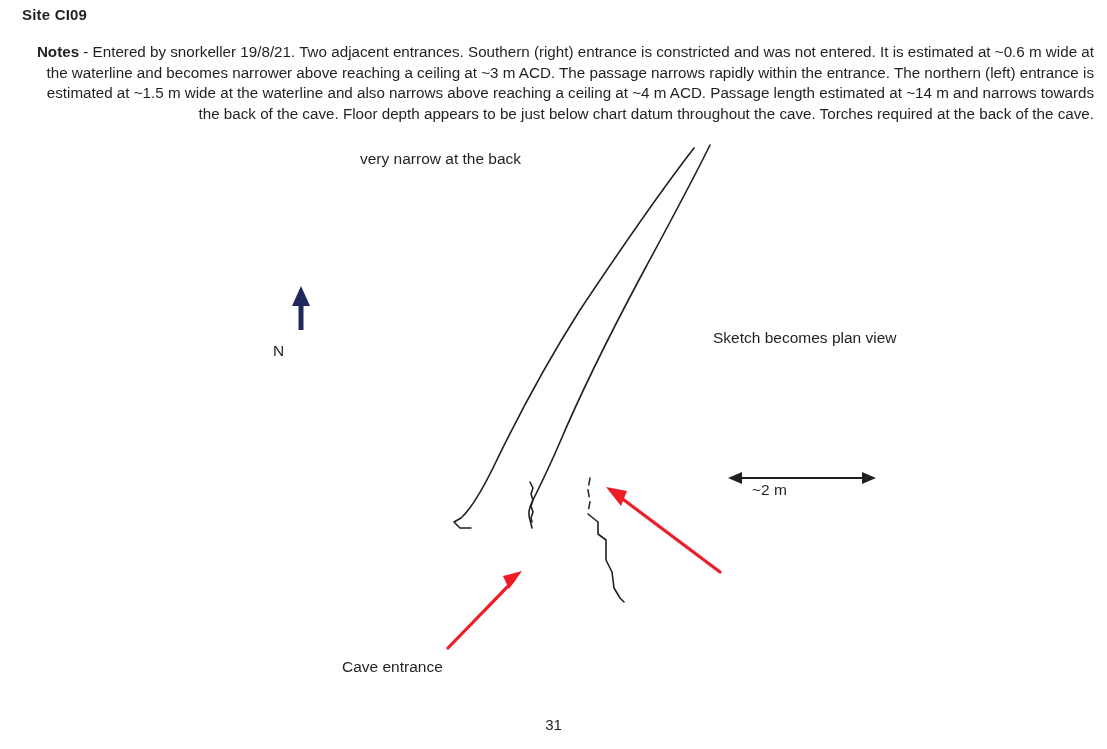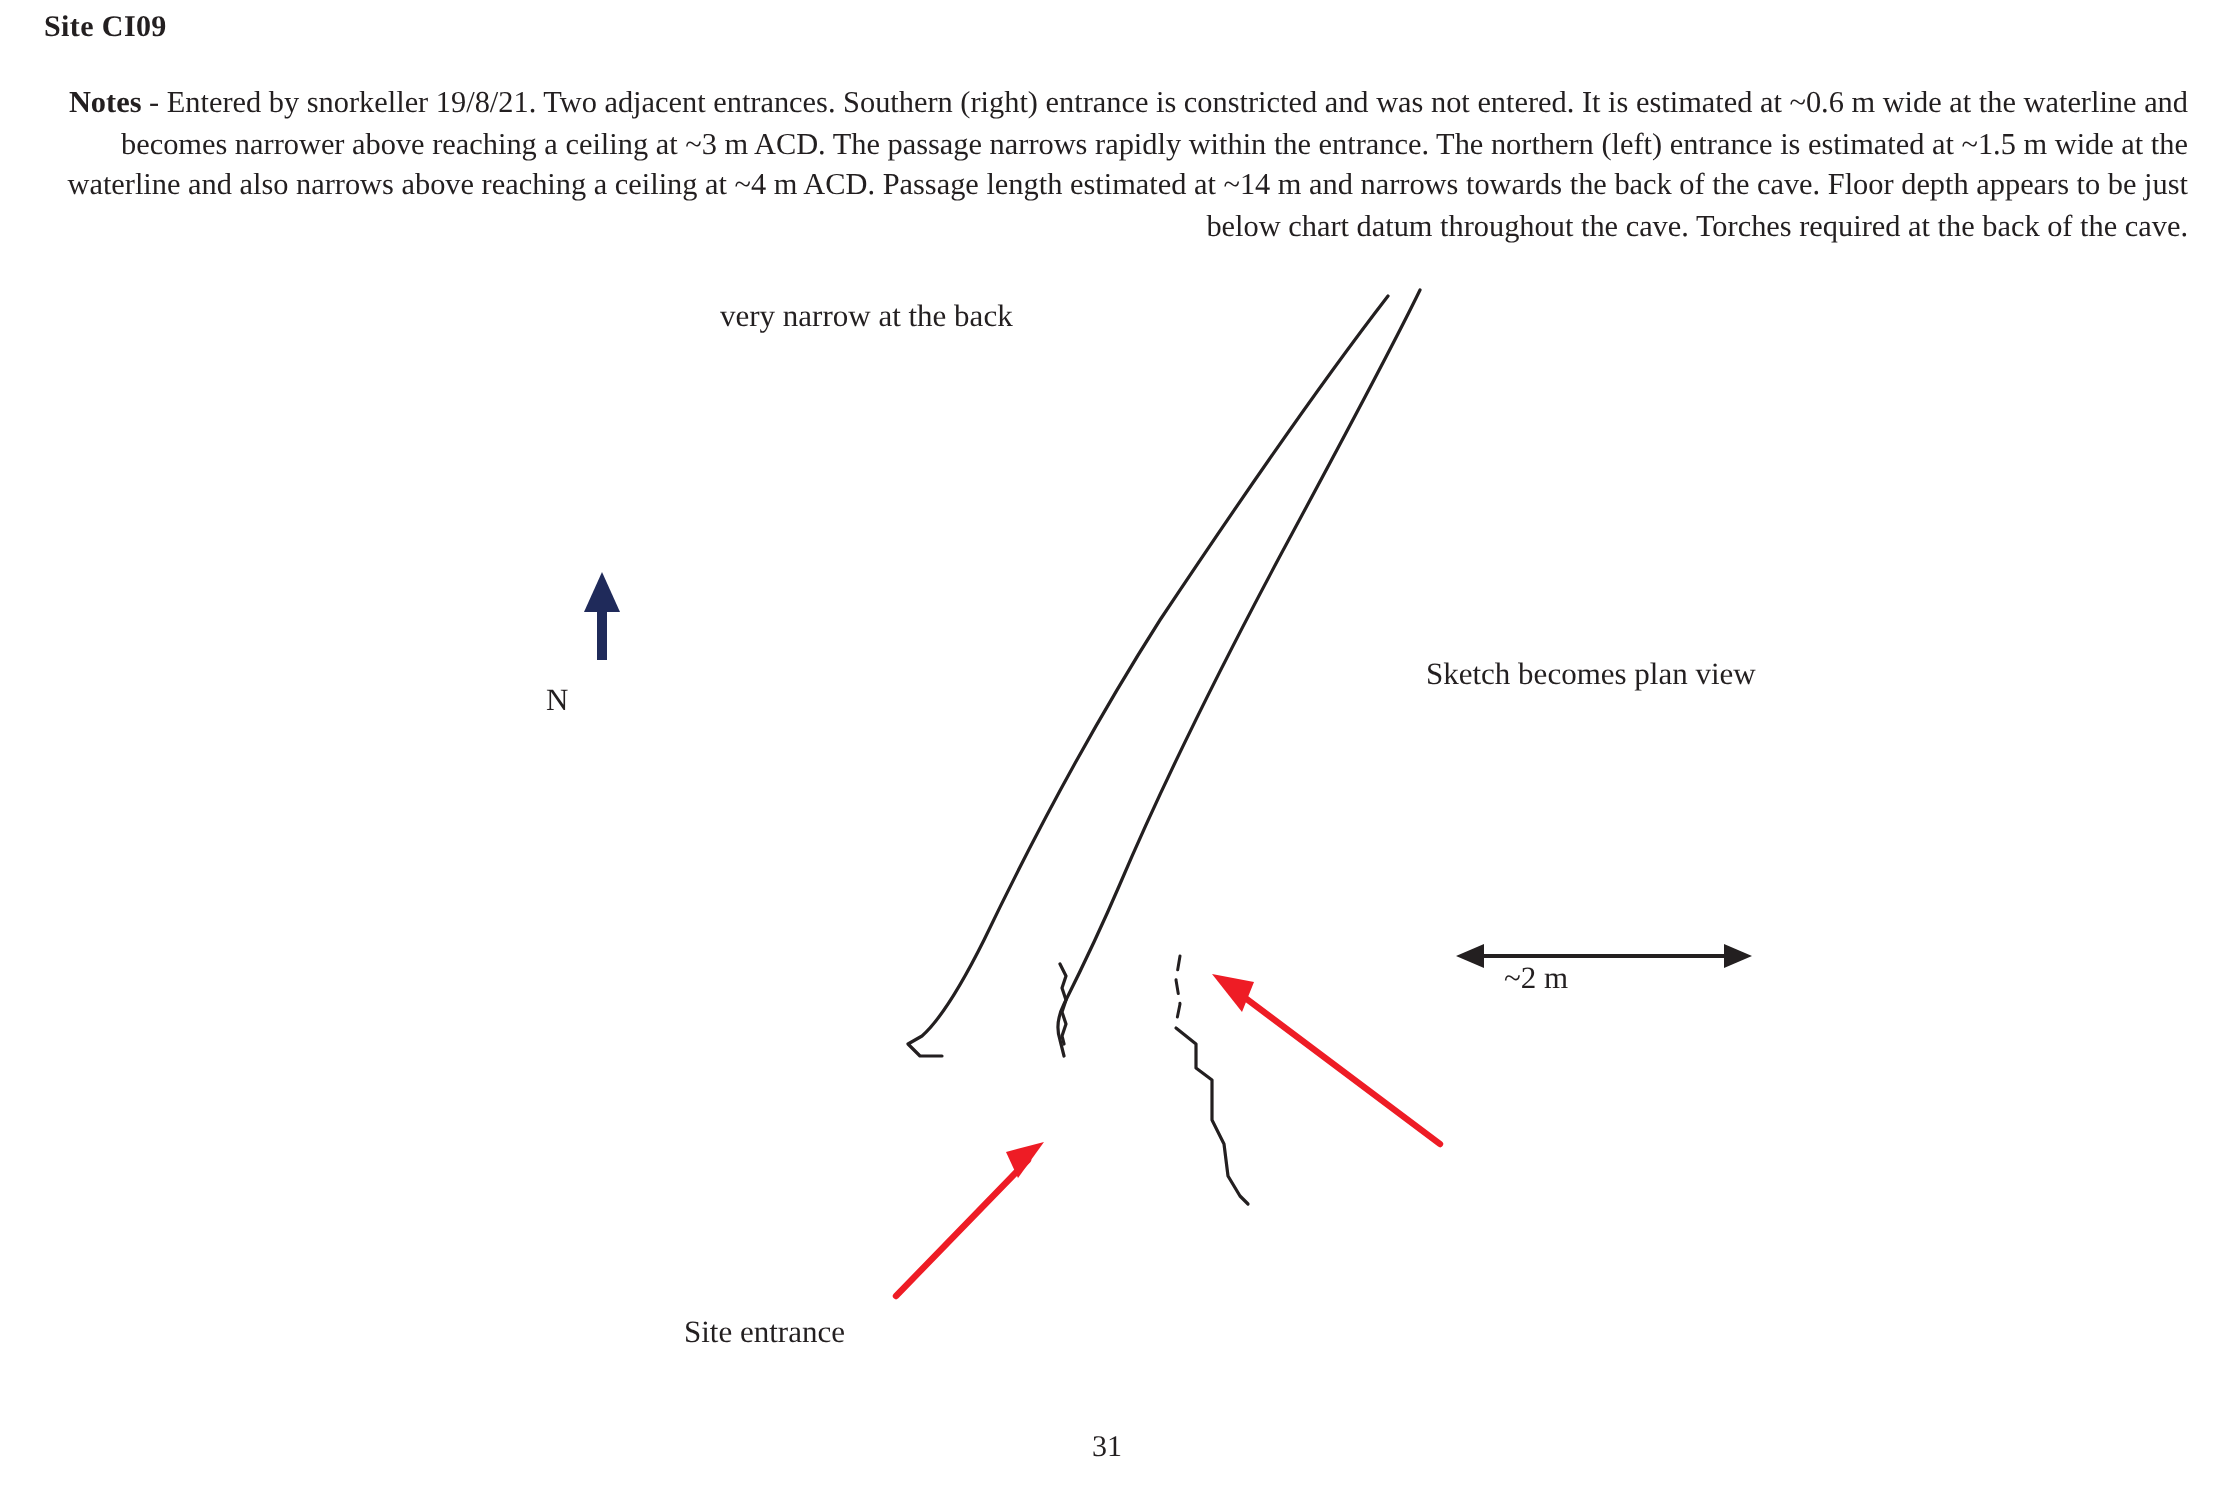--- a/index.html
+++ b/index.html
@@ -13,21 +13,20 @@
     position: relative;
     font-family: "Liberation Sans", sans-serif;
     color: #231f20;
     overflow: hidden;
   }
   .page {
     position: absolute;
     left: 0; top: 0;
     width: 963px;
     height: 749px;
-    font-family: Liberation Serif, serif;
   }
   .site-title {
     position: absolute;
     left: 22px;
     top: 6px;
     font-size: 15px;
     font-weight: bold;
     letter-spacing: 0.2px;
   }
   .notes-block {
@@ -122,20 +121,20 @@
 
       <g>
         <line x1="281" y1="168" x2="281" y2="200" stroke="#1f2a5a" stroke-width="5"></line>
         <polygon points="281,156 290,176 272,176" fill="#1f2a5a"></polygon>
       </g>
     </svg>
 
     <div class="fig-text t-verynarrow">very narrow at the back</div>
     <div class="fig-text t-sketch">Sketch becomes plan view</div>
     <div class="fig-text t-scale">~2 m</div>
-    <div class="fig-text t-cave">Site entrance</div>
+    <div class="fig-text t-cave">Cave entrance</div>
     <div class="fig-text t-north">N</div>
 
   </div>
 
   <div class="page-number">31</div>
 
 </div>
 
 </body></html>

